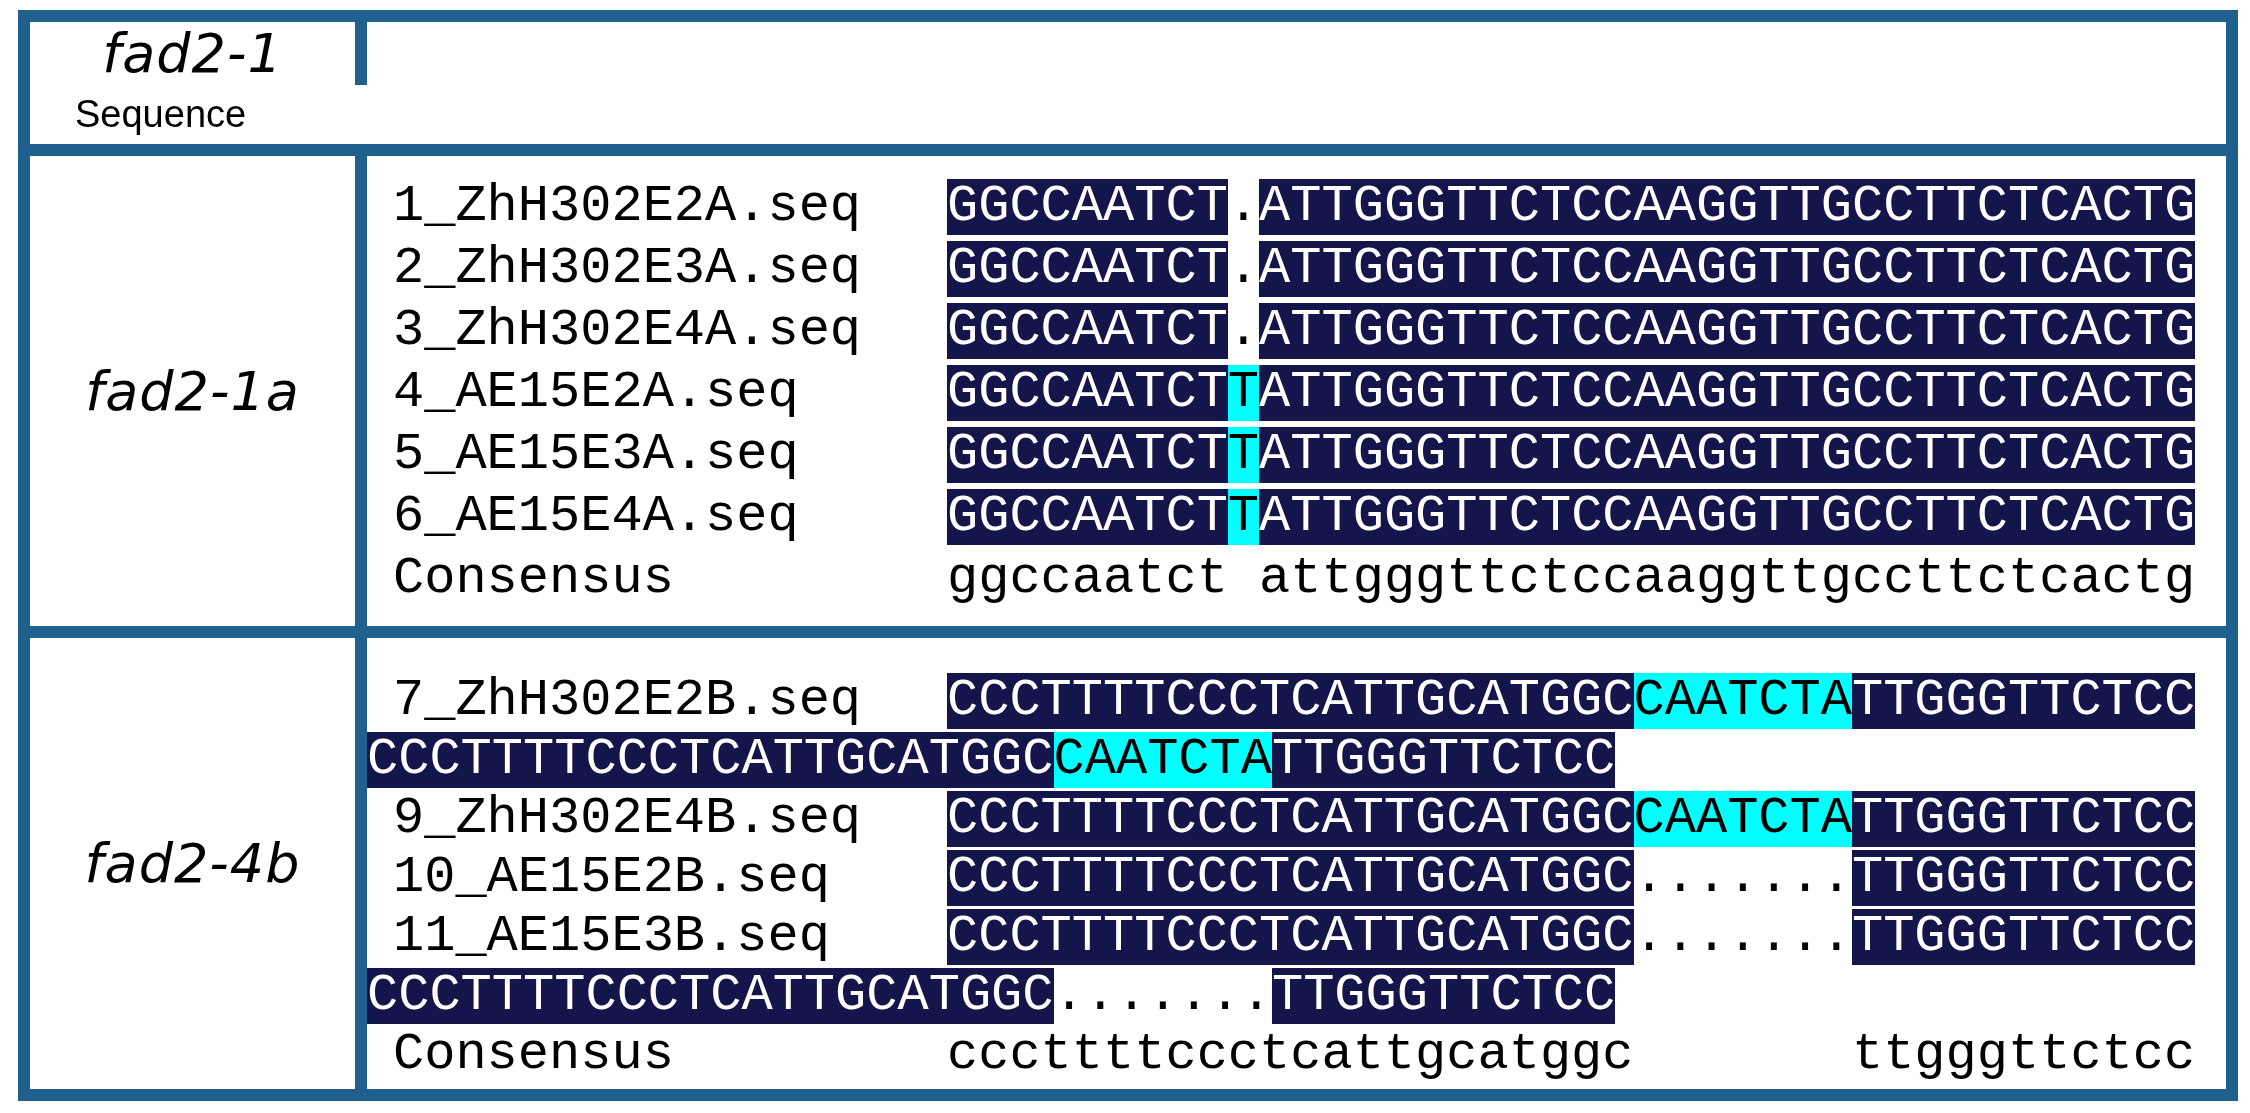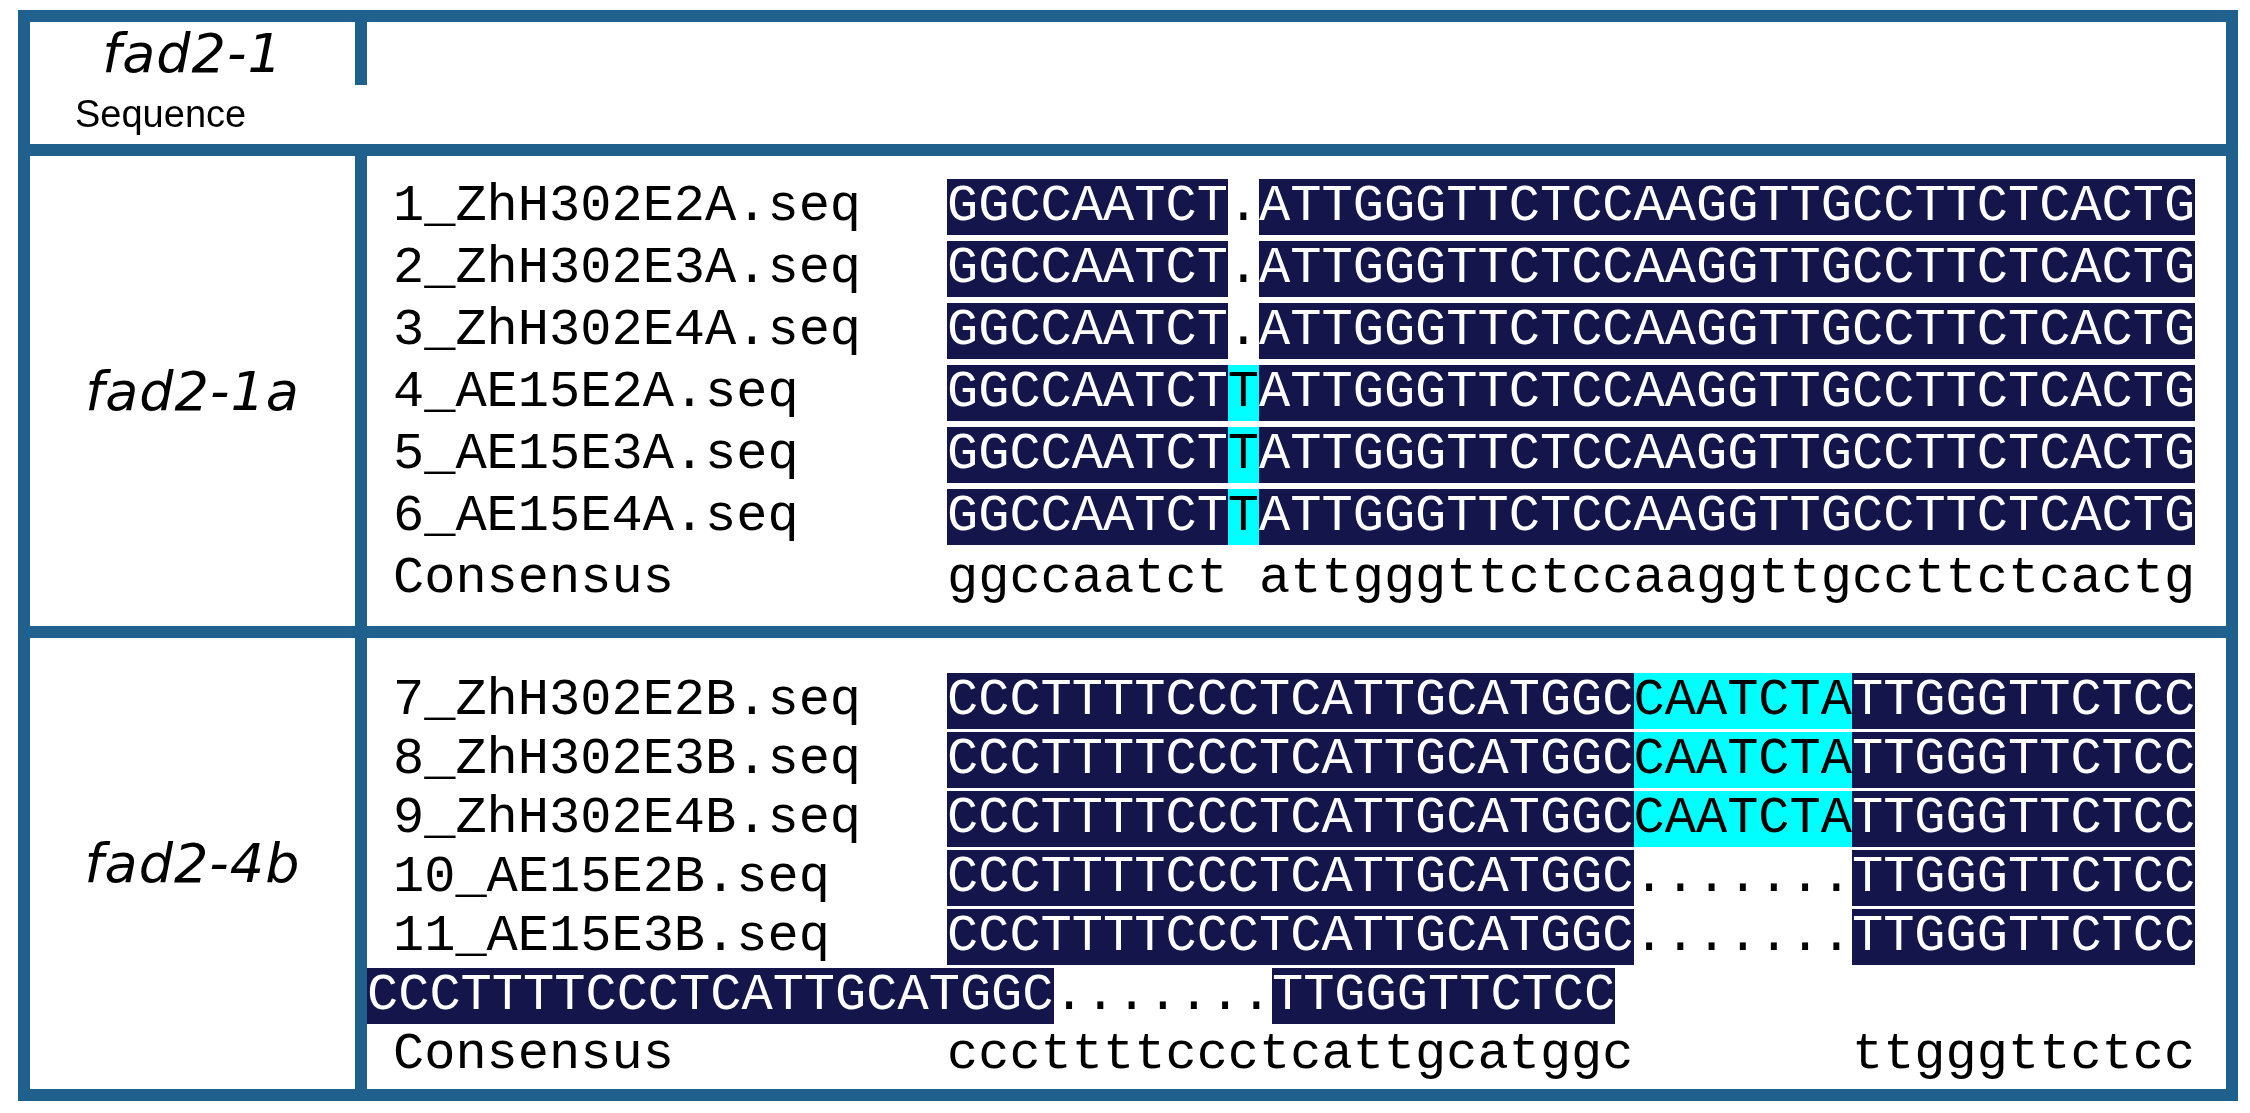--- a/index.html
+++ b/index.html
@@ -95,21 +95,21 @@
   <div class="band band-b">
     <div class="label-col">
       <span class="gene-label">fad2-4b</span>
     </div>
     <div class="seq-col">
       <div class="rows-b">
         <div class="seq-row">
           <span class="row-name">7_ZhH302E2B.seq</span><span class="seg match">CCCTTTTCCCTCATTGCATGGC</span><span class="seg variant">CAATCTA</span><span class="seg match">TTGGGTTCTCC</span>
         </div>
         <div class="seq-row">
-          <span class="row-name">8_ZhH302E3B.seq</span><span class="seg match">CCCTTTTCCCTCATTGCATGGC</span><span class="seg variant">CAATCTA</span><span class="seg match">TTGGGTTCTCC</span>
+          <span class="seg match">CCCTTTTCCCTCATTGCATGGC</span><span class="seg variant">CAATCTA</span><span class="seg match">TTGGGTTCTCC</span>
         </div>
         <div class="seq-row">
           <span class="row-name">9_ZhH302E4B.seq</span><span class="seg match">CCCTTTTCCCTCATTGCATGGC</span><span class="seg variant">CAATCTA</span><span class="seg match">TTGGGTTCTCC</span>
         </div>
         <div class="seq-row">
           <span class="row-name">10_AE15E2B.seq</span><span class="seg match">CCCTTTTCCCTCATTGCATGGC</span><span class="seg gap">.......</span><span class="seg match">TTGGGTTCTCC</span>
         </div>
         <div class="seq-row">
           <span class="row-name">11_AE15E3B.seq</span><span class="seg match">CCCTTTTCCCTCATTGCATGGC</span><span class="seg gap">.......</span><span class="seg match">TTGGGTTCTCC</span>
         </div>

